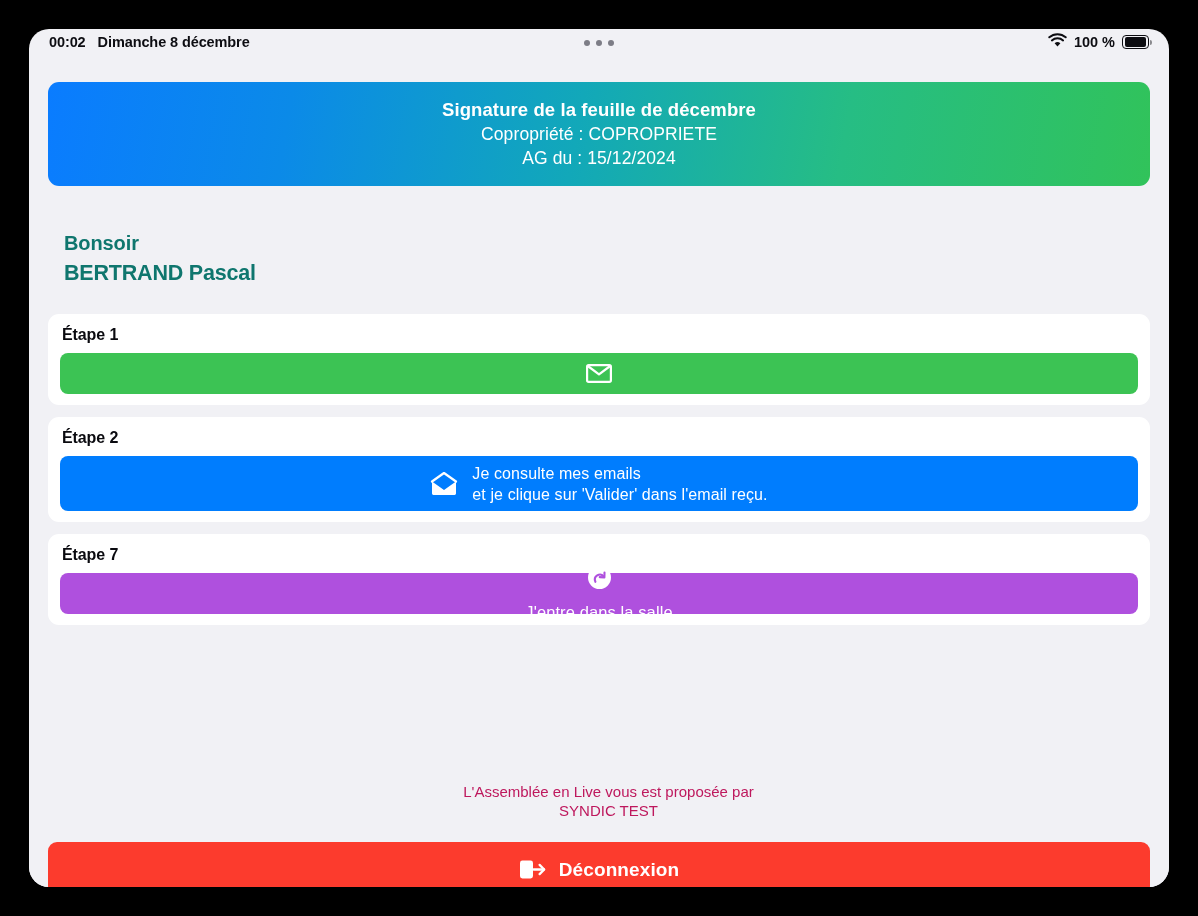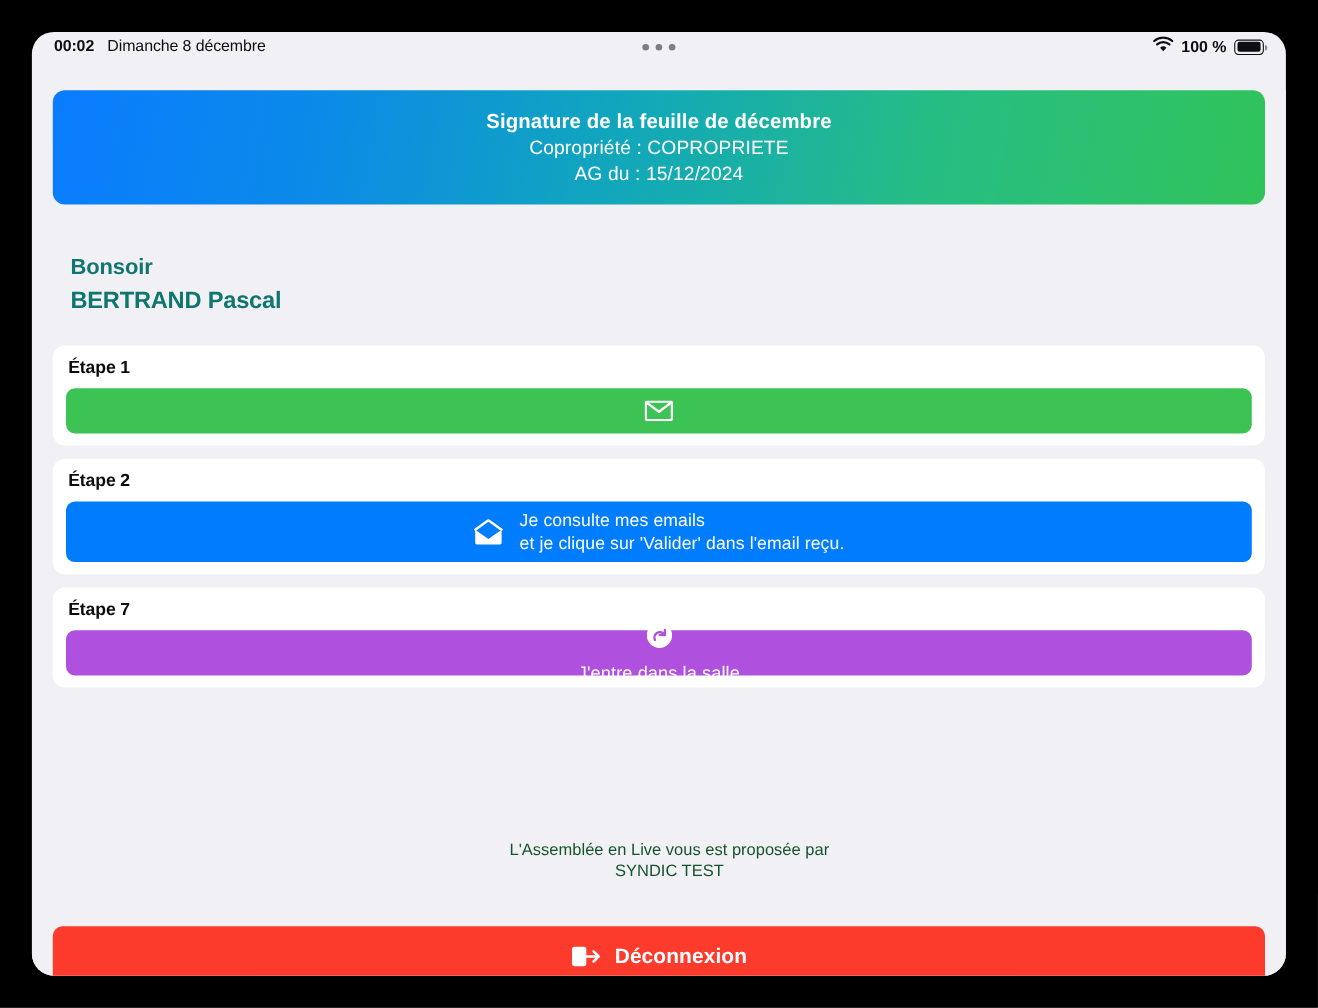--- a/index.html
+++ b/index.html
@@ -46,21 +46,21 @@
     top: 5px;
     display: flex;
     align-items: center;
     gap: 12px;
     font-size: 14.5px;
     font-weight: 600;
     color: #0d0d12;
     letter-spacing: -0.1px;
   }
   .status-time { font-weight: 700; }
-  .status-date { font-weight: 400; text-align: center; }
+  .status-date { font-weight: 700; text-align: center; }
   .status-dots {
     position: absolute;
     left: 50%;
     top: 11px;
     transform: translateX(-50%);
     display: flex;
     gap: 6px;
   }
   .status-dots i {
     display: block;
@@ -202,23 +202,23 @@
     text-align: left;
     letter-spacing: 0.1px;
   }
   .btn-icon { display: flex; align-items: center; justify-content: center; }
 
   
   #footer-credit {
     position: absolute;
     left: 0;
     right: 0;
-    top: 681px;
+    top: 700px;
     text-align: center;
-    color: #14532d;
+    color: #be185d;
     font-size: 15px;
     line-height: 19px;
     margin-left: 19px;
   }
 
   
   #logout-button {
     position: absolute;
     left: 19px;
     right: 19px;

